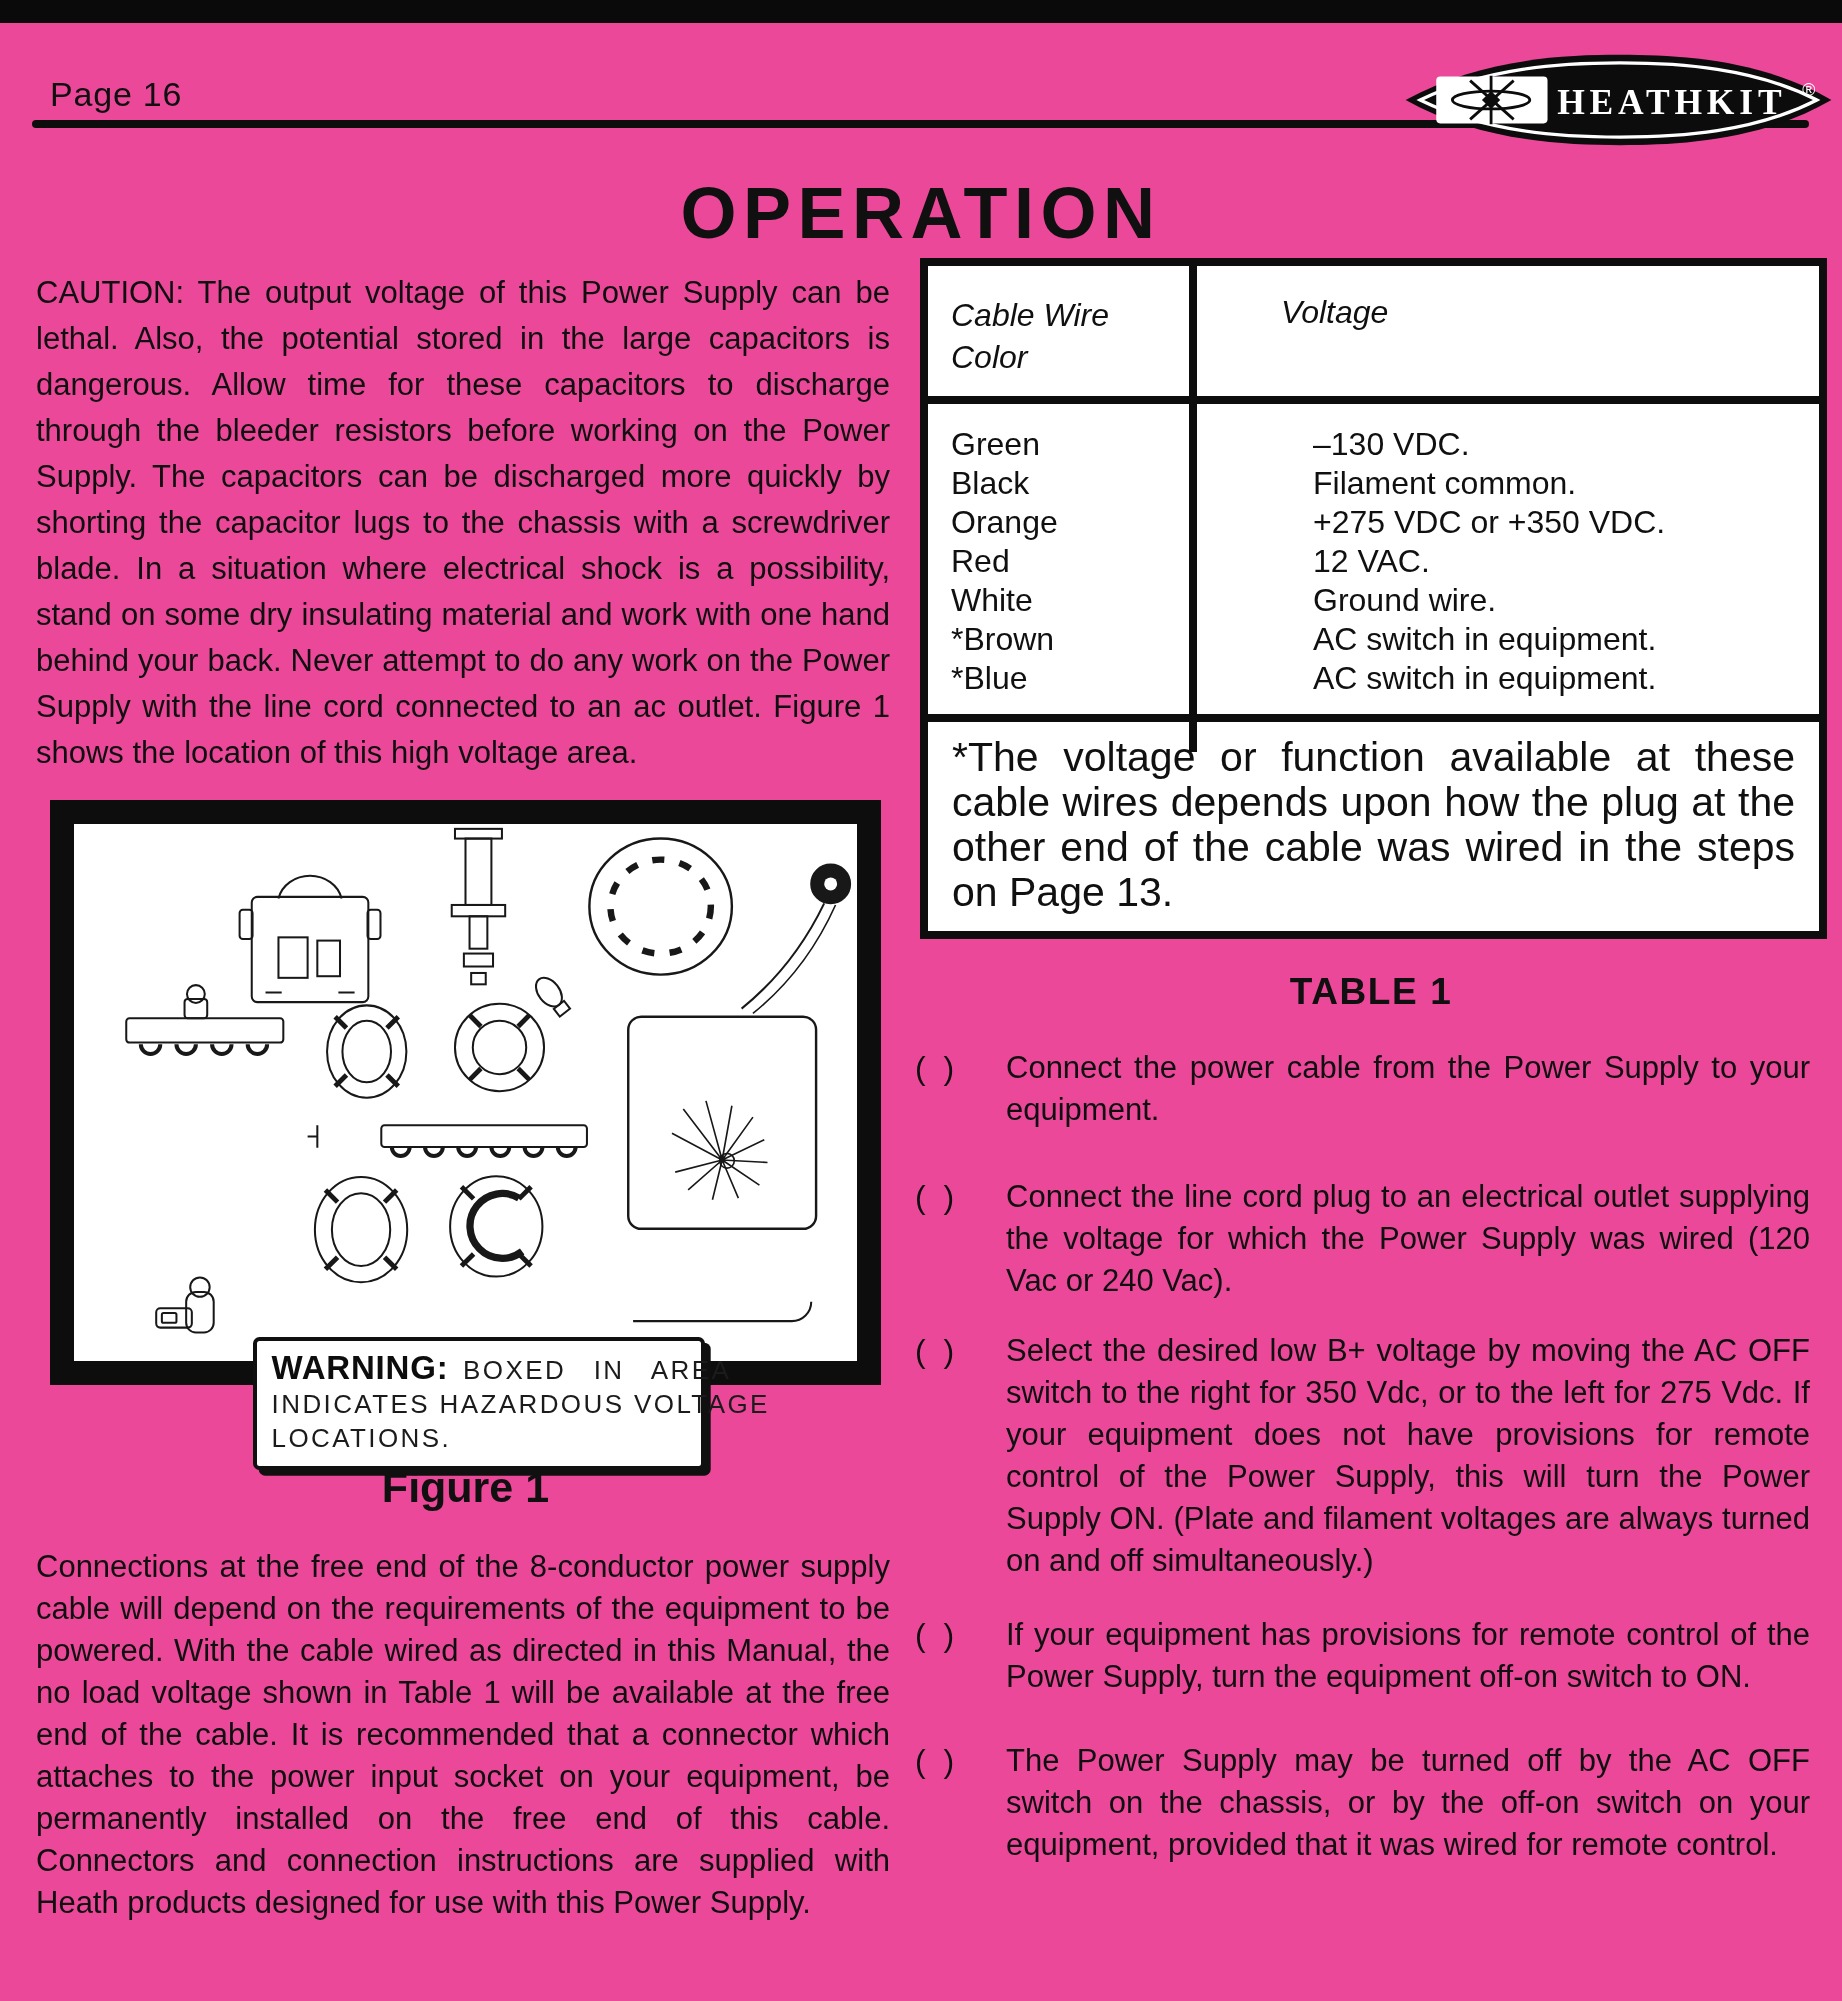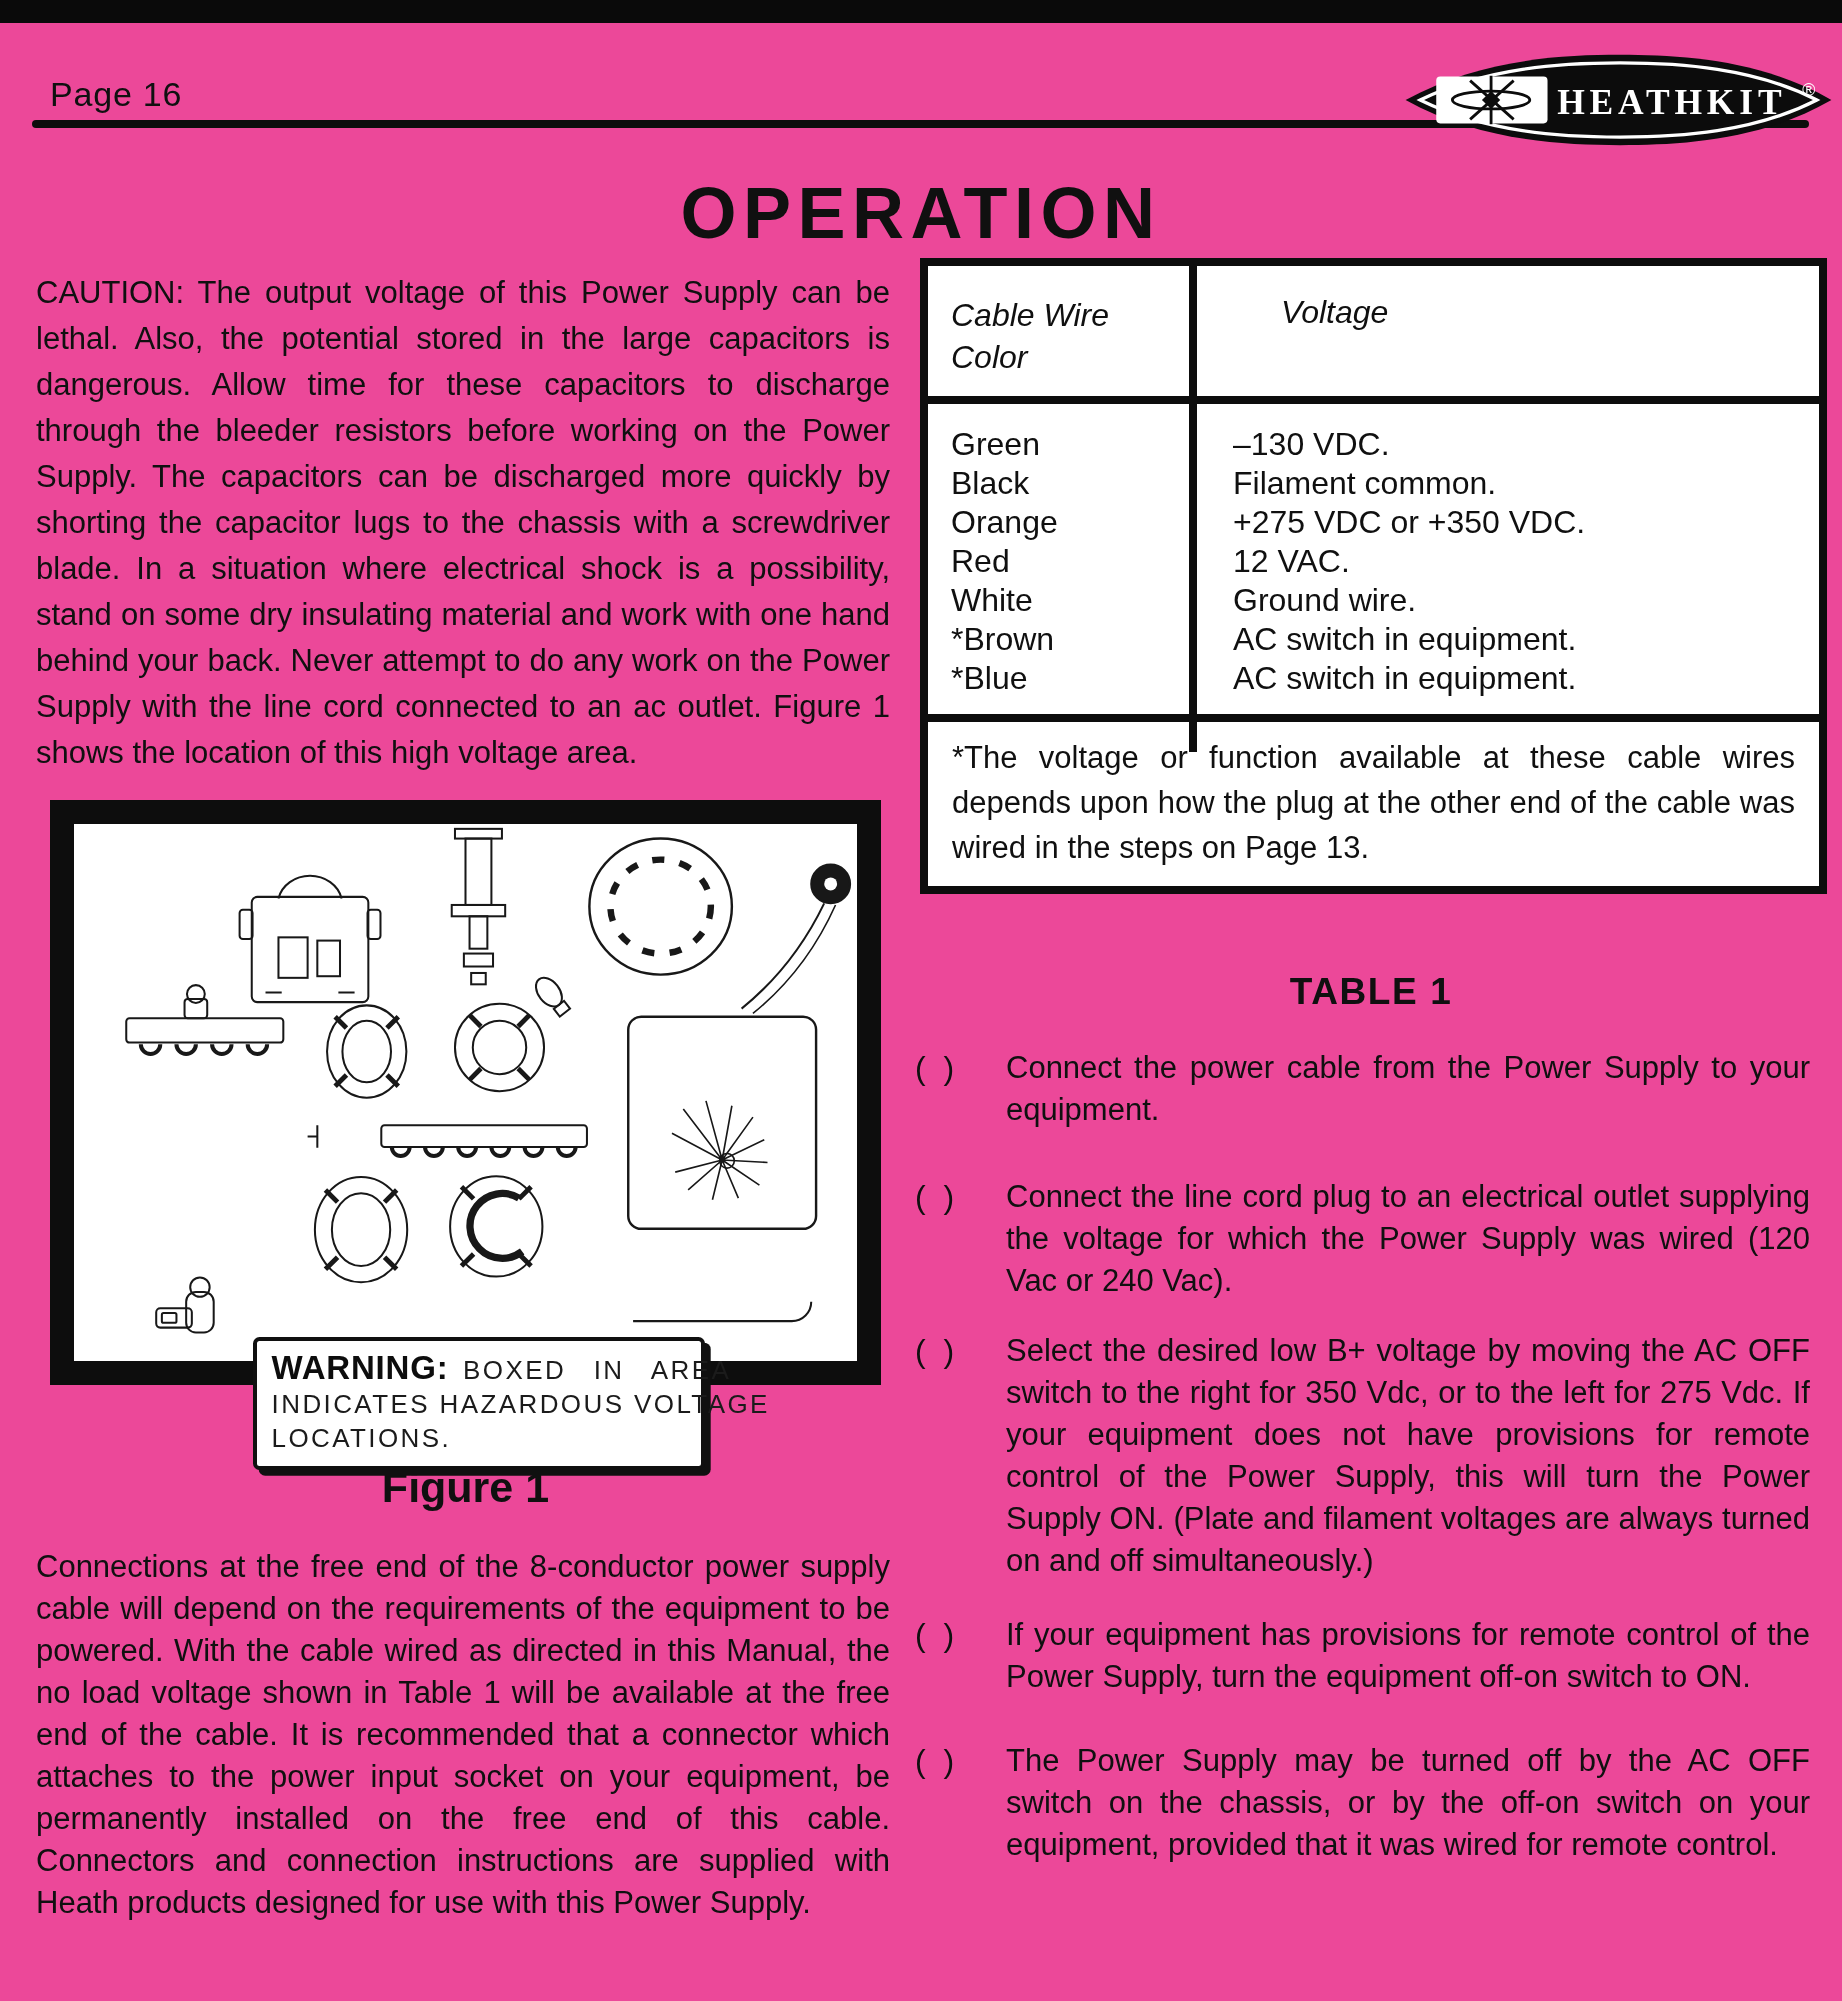--- a/index.html
+++ b/index.html
@@ -27,22 +27,22 @@
   .vtable{left:920px;top:258px;width:907px;box-sizing:border-box;border:8px solid #0d0d0d;background:#fff;}
   .vt-inner{position:relative;}
   .vt-divider{position:absolute;left:261px;top:0;width:8px;height:486px;background:#0d0d0d;}
   .vt-header{display:grid;grid-template-columns:269px 1fr;height:130px;font-style:italic;}
   .vt-h1{padding:27.5px 0 0 23px;font-size:32px;line-height:42px;width:194px;}
   .vt-h2{padding:27.5px 0 0 84px;font-size:32px;}
   .vt-rule{height:8px;background:#0d0d0d;}
   .vt-body{padding:21px 0 16px 0;}
   .vt-row{display:grid;grid-template-columns:269px 1fr;height:39px;font-size:32px;line-height:39px;}
   .vt-c1{padding-left:23px;}
-  .vt-c2{padding-left:36px;}
-  .vt-foot{padding:13px 24px 16px 24px;font-size:31px;line-height:45px;text-align:justify;}
+  .vt-c2{padding-left:116px;}
+  .vt-foot{padding:13px 24px 16px 24px;font-size:41px;line-height:45px;text-align:justify;}
   .tablecap{left:915px;top:971px;width:912px;text-align:center;font-size:37px;font-weight:bold;letter-spacing:1.6px;}
   .checklist{left:915px;top:1047px;width:895px;}
   .chk-item{display:grid;grid-template-columns:91px 1fr;}
   .chk-box{font-size:32px;line-height:42px;white-space:pre;}
   .chk-text{font-size:31px;line-height:42px;text-align:justify;}
   .g1{margin-bottom:45px;} .g2{margin-bottom:27.5px;} .g3{margin-bottom:32px;} .g4{margin-bottom:42px;}
 </style>
 </head>
 <body>
 

